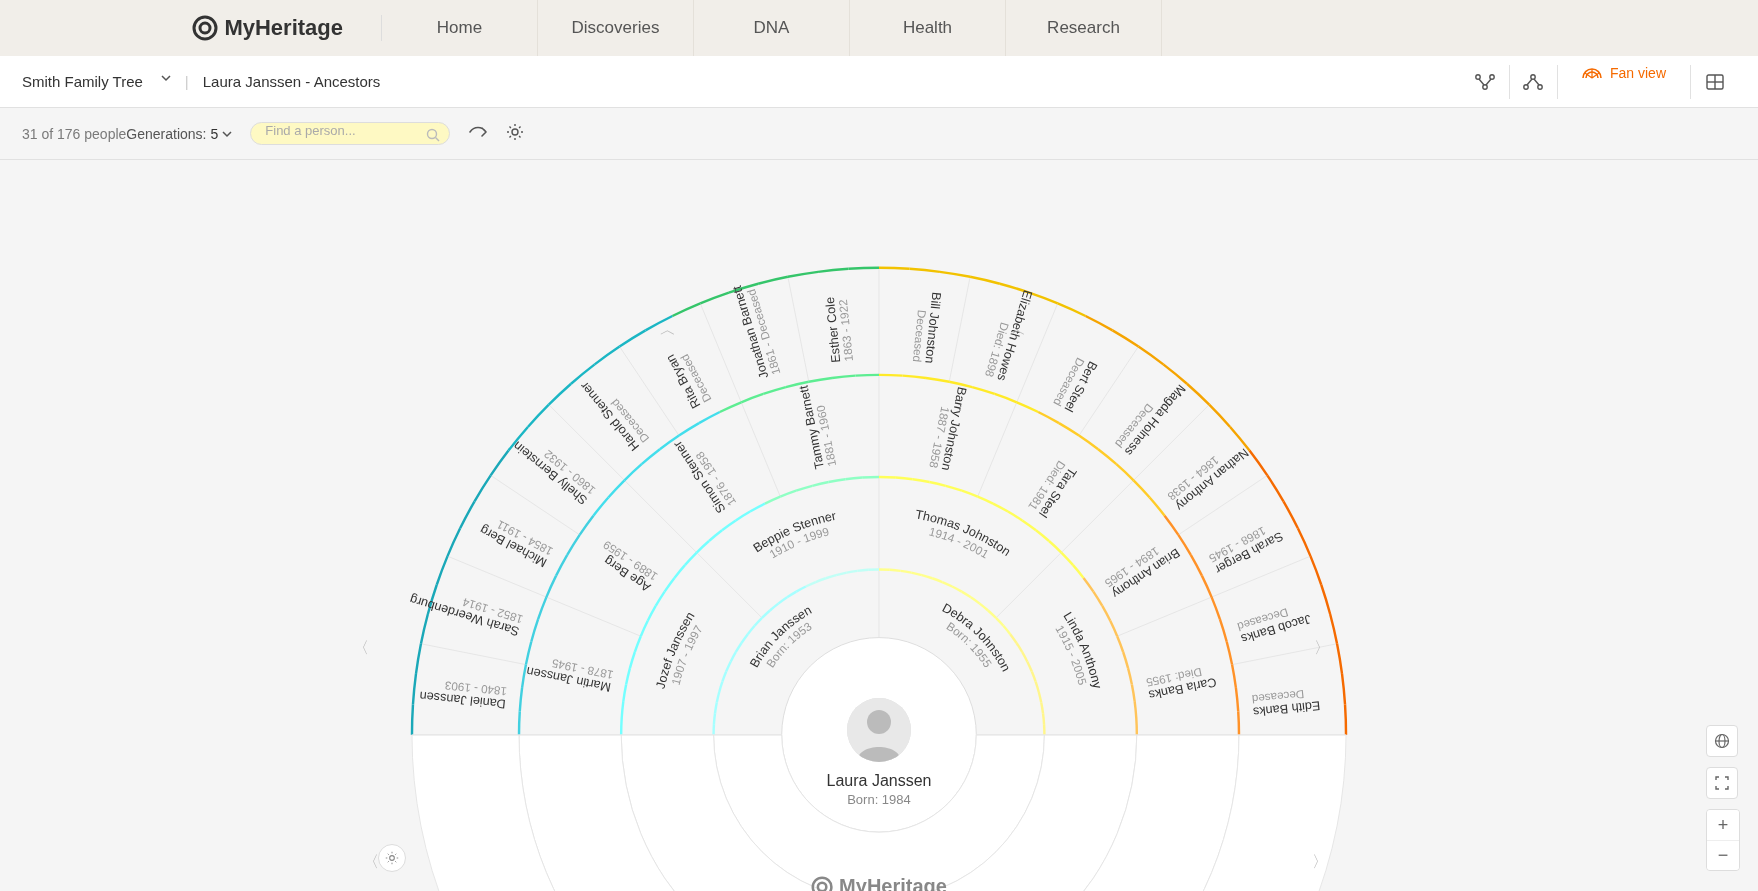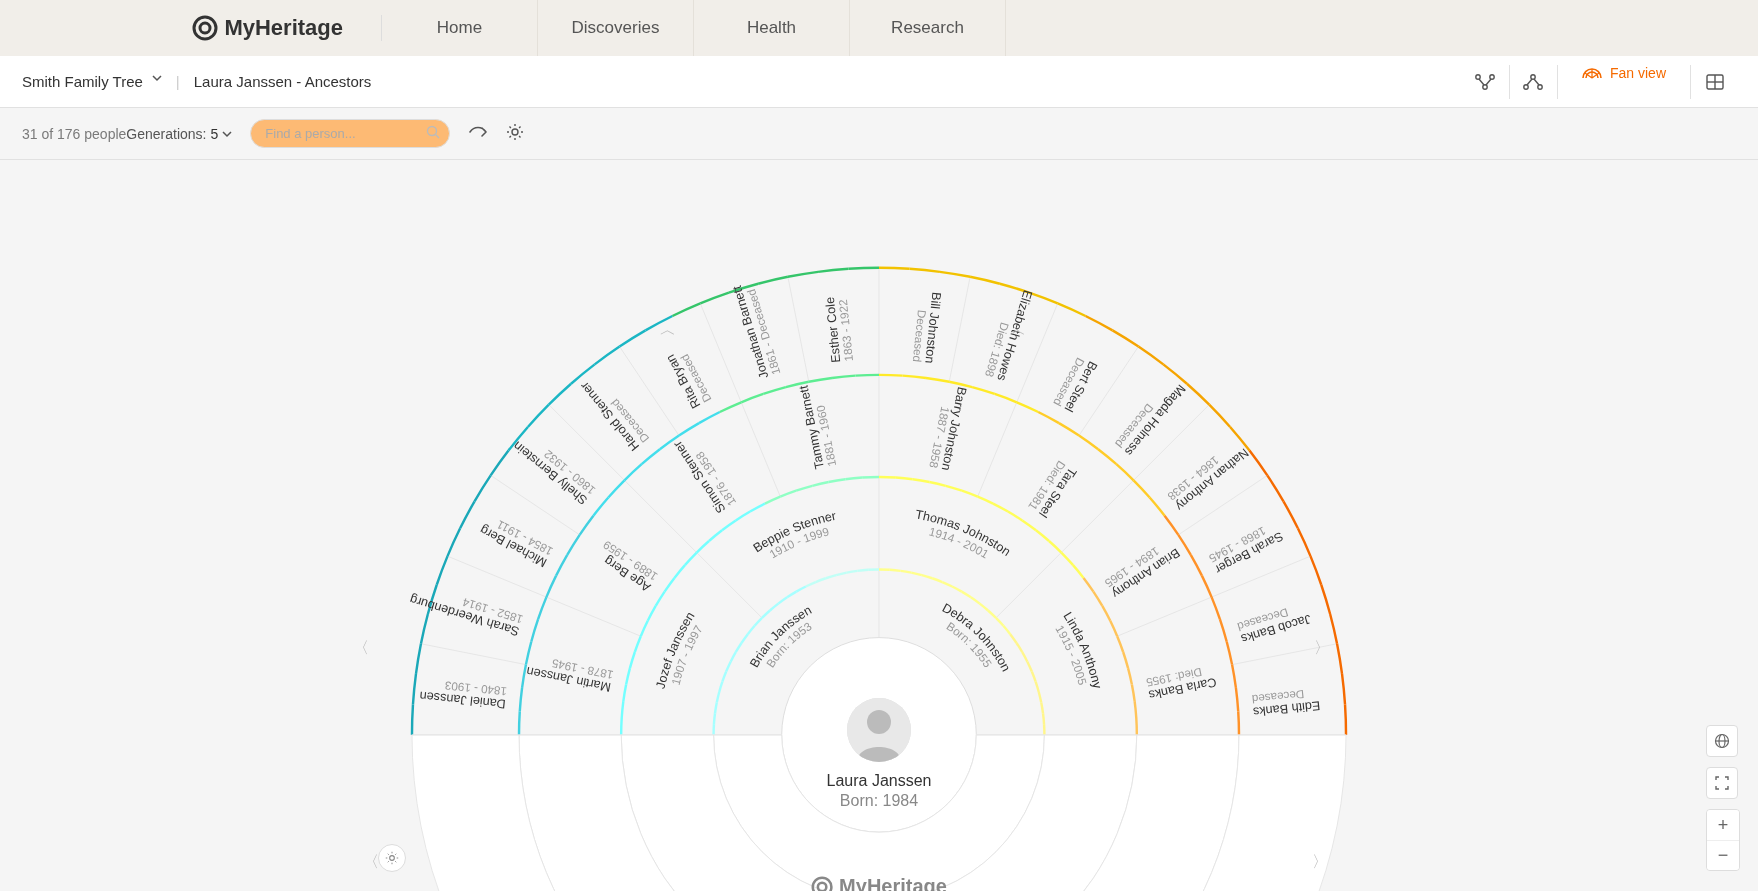--- a/index.html
+++ b/index.html
@@ -35,52 +35,52 @@
     content:""; position:absolute; bottom:0; left:0; right:0; height:2px; background:var(--orange);
   }
 
   
   .subbar {
     height:52px; border-bottom:1px solid var(--border);
     display:flex; align-items:center; justify-content:space-between;
     padding:0 20px 0 22px; font-size:15px;
   }
   .subbar-left { display:flex; align-items:center; gap:14px; color:#333;}
-  .tree-select { display:flex; align-items:flex-start; gap:9px; cursor:pointer;}
+  .tree-select { display:flex; align-items:flex-start; gap:18px; cursor:pointer;}
   .pipe { color:#ccc; }
   .subbar-right { display:flex; align-items:center; gap:0;}
   .iconbtn { width:48px; height:34px; display:flex; align-items:center; justify-content:center; cursor:pointer; border-left:1px solid var(--border);}
   .iconbtn:first-child { border-left:none;}
   .fanview { color:var(--orange); font-size:14px; display:flex; align-items:flex-start; gap:8px; padding:0 24px; height:34px; border-left:1px solid var(--border); cursor:pointer;}
   .layoutbtn { width:48px; height:34px; display:flex; align-items:center; justify-content:center; border-left:1px solid var(--border); cursor:pointer;}
 
   
   .toolbar {
     height:52px; background:var(--bg2); border-bottom:1px solid var(--border);
     display:flex; align-items:center; 
     padding:0 20px 0 22px; font-size:14px; color:var(--text-light);
   }
   .toolbar-right { display:flex; align-items:center; gap:18px; }
   .genwrap { display:flex; align-items:center; gap:4px; color:#555;}
   .searchwrap { position:relative;}
   .search {
-    border:1px solid #ddd; border-radius:16px; background:#fdba74;
-    font-size:13px; padding:6px 30px 6px 14px; width:200px; color:#555; outline:none;
+    border:1px solid #ddd; border-radius:16px; background:#fef9c3;
+    font-size:13px; padding:0 30px 6px 14px; width:200px; color:#555; outline:none;
   }
   .search::placeholder { color:#aaa; }
   .searchicon { position:absolute; right:10px; top:6px; color:#bbb;}
 
   
   .canvas { position:relative; height:731px; background:var(--bg2); }
 
   .fan-svg { position:absolute; left:50%; transform:translateX(-50%); top:6px; }
 
   .center-person { position:absolute; left:50%; transform:translateX(-50%); top:612px; text-align:center;}
   .center-name { font-size:16px; color:#333;}
-  .center-sub { font-size:16px; color:#888; margin-top:2px;}
+  .center-sub { font-size:13px; color:#888; margin-top:2px;}
   .avatar { width:64px; height:64px; border-radius:50%; background:#ddd; margin:0 auto 14px; overflow:hidden; position:absolute; left:50%; transform:translateX(-50%); top:538px;}
   .avatar svg { width:100%; height:100%; }
 
   .footer-logo { position:absolute; left:50%; transform:translateX(-50%); top:715px; display:flex; align-items:center; font-size:20px; font-weight:700; color:#888;}
 
   
   .chev { position:absolute; color:#bbb; font-size:16px; user-select:none;}
 
   
   .floatctrls { position:absolute; right:18px; bottom:20px; display:flex; flex-direction:column; gap:10px;}
@@ -106,20 +106,21 @@
         <circle cx="13" cy="13" r="11" fill="none" stroke="#333" stroke-width="3"></circle>
         <circle cx="13" cy="13" r="5" fill="none" stroke="#333" stroke-width="3"></circle>
       </svg>
       <span>MyHeritage</span>
     </span>
     <span class="sep"></span>
   </div>
   <div class="nav" id="nav">
       <div class="nav-item">Home</div>
       <div class="nav-item">Discoveries</div>
+      <div class="nav-item">DNA</div>
       <div class="nav-item">Health</div>
       <div class="nav-item">Research</div>
     </div>
 </div>
 
 <div class="subbar">
   <div class="subbar-left">
     <span class="tree-select">
       <span>Smith Family Tree</span>
       <svg width="10" height="10" viewBox="0 0 10 10">

